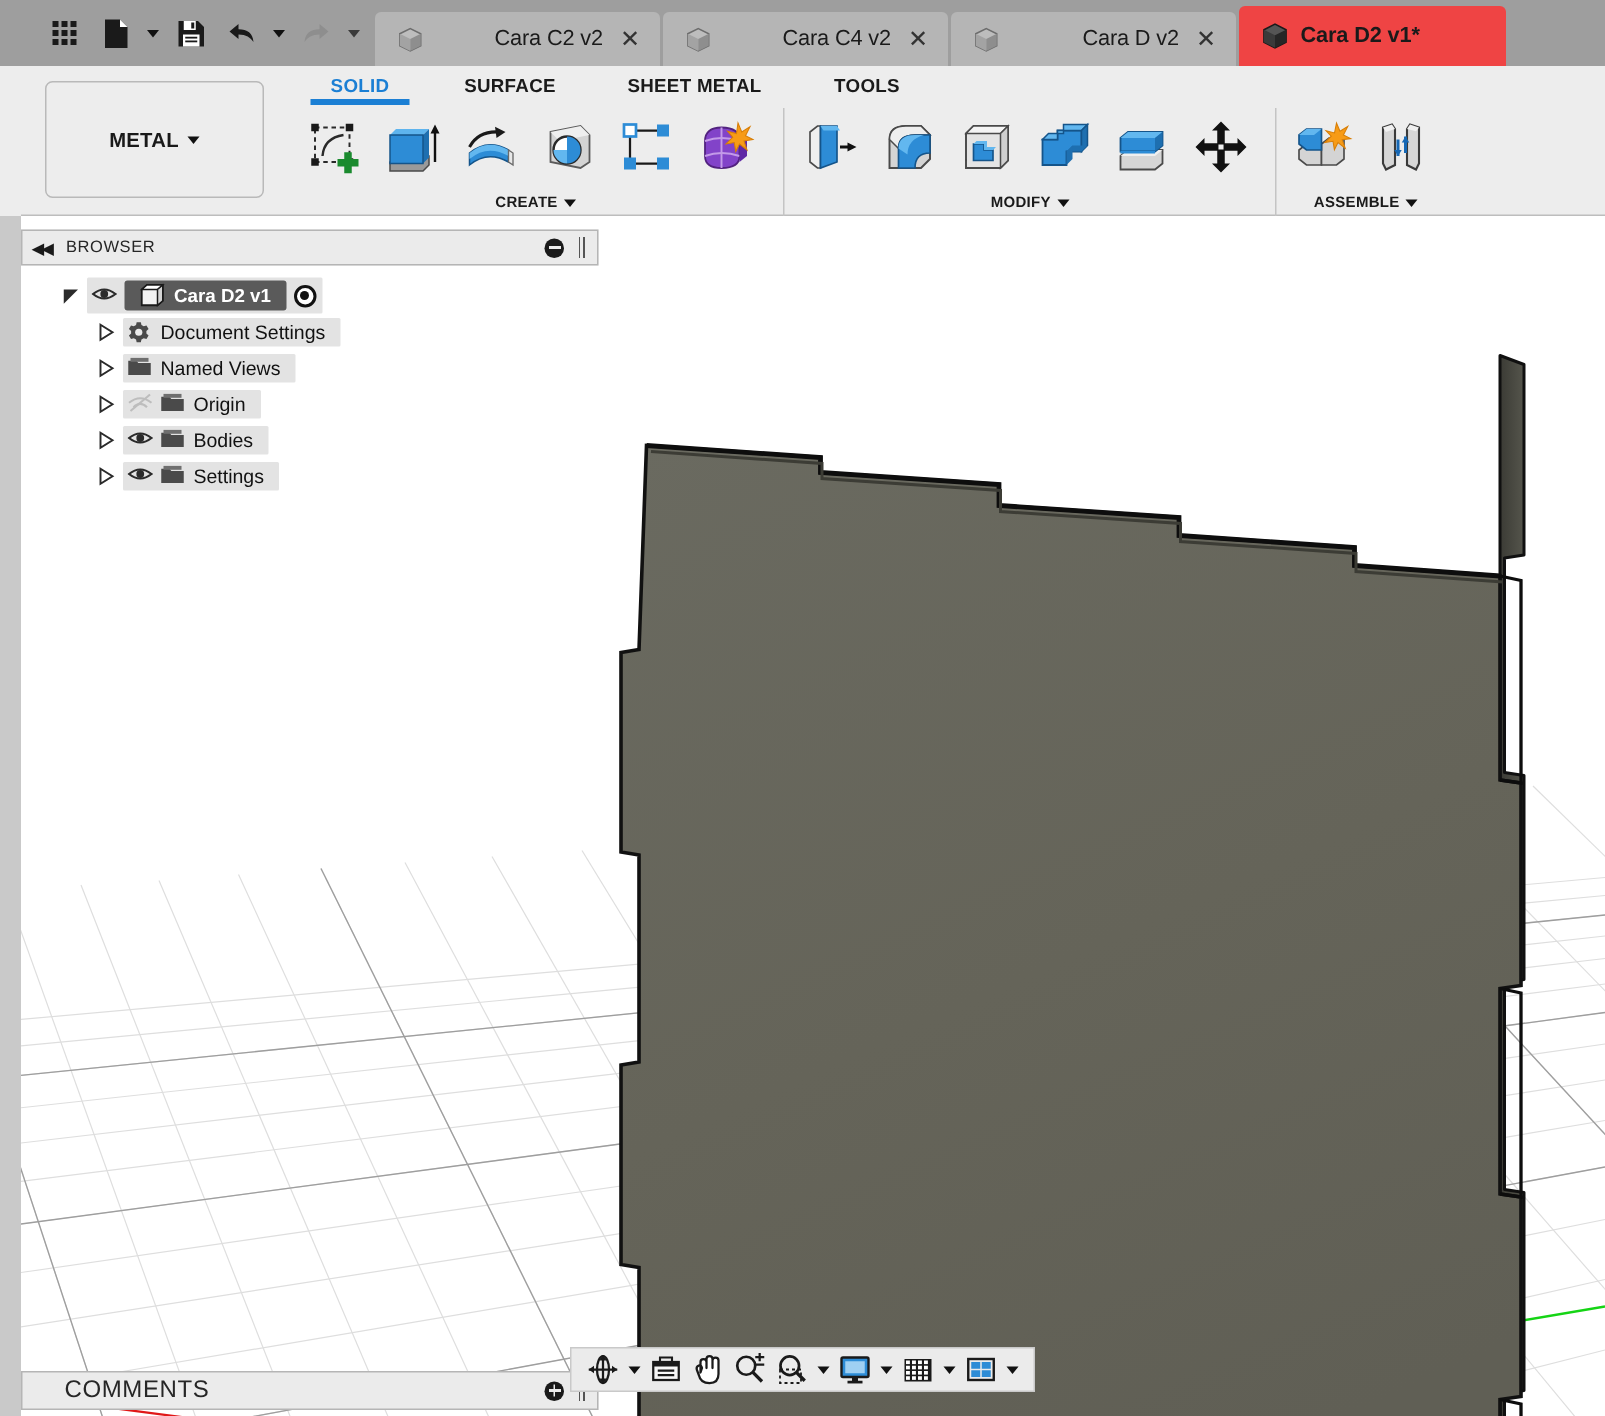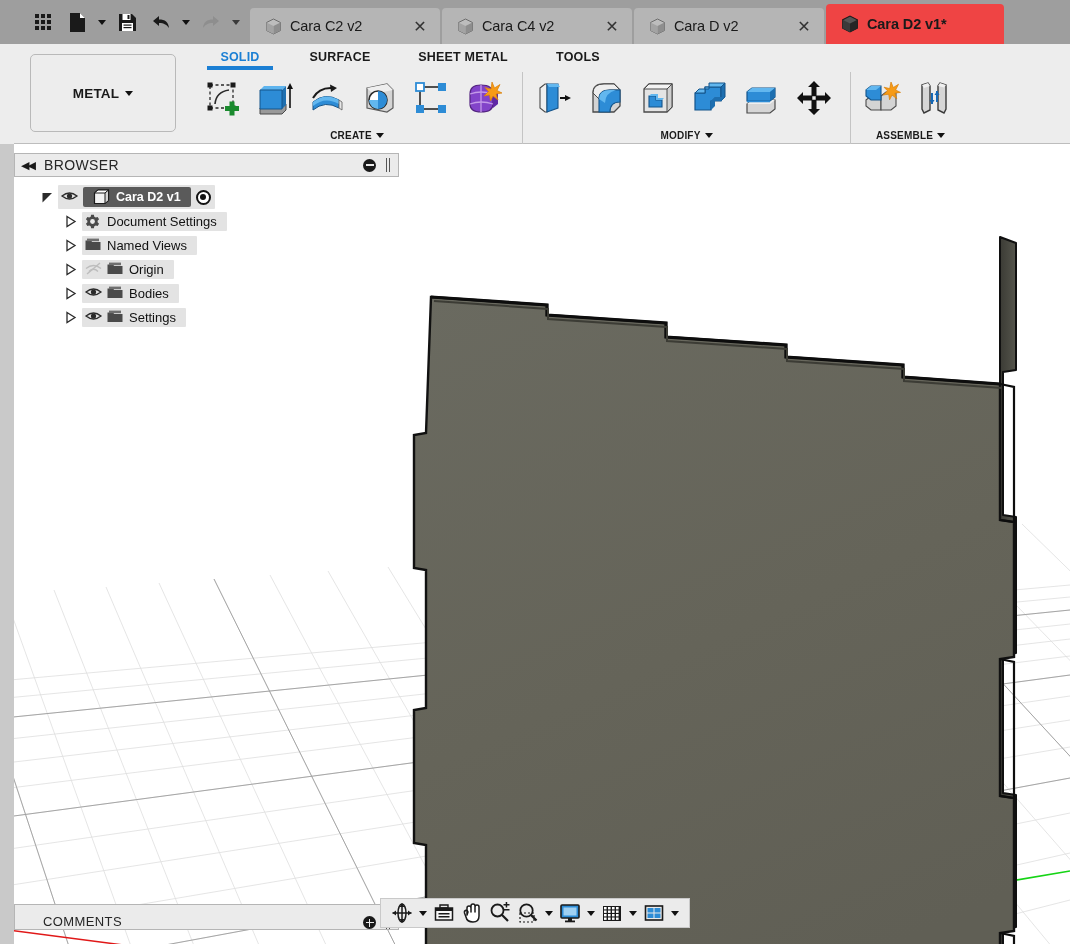--- a/index.html
+++ b/index.html
@@ -87,21 +87,21 @@
     color: #1a1a1a;
     font-size: 14.5px;
   }
   .doctab.active {
     background: #ef4444;
     height: 40px;
     min-width: 178px;
     font-weight: bold;
   }
   .doctab .cube { margin-right: 7px; flex: 0 0 auto; }
-  .doctab .tname { flex: 1 1 auto; text-align: left; white-space: nowrap; letter-spacing: -0.1px;}
+  .doctab .tname { flex: 1 1 auto; text-align: right; white-space: nowrap; letter-spacing: -0.1px;}
   .doctab.active .tname { text-align: left; }
   .doctab .xbtn {
     width: 20px; height: 20px; flex: 0 0 auto;
     display: flex; align-items: center; justify-content: center;
     font-size: 16px; color: #333; cursor: pointer;
     margin-left: 8px;
   }
 
   
   .ribbon {
@@ -179,21 +179,21 @@
   }
   .browser-head {
     height: 24px;
     background: #ebebeb;
     border: 1px solid #b5b5b5;
     display: flex; align-items: center;
     padding: 0 6px;
     gap: 10px;
   }
   .browser-head .title {
-    font-size: 14px; color: #262626; letter-spacing: 0.4px;
+    font-size: 11px; color: #262626; letter-spacing: 0.4px;
   }
   .browser-head .spacer { flex: 1; }
   .collapse-arrows { display: flex; color: #1a1a1a; font-size: 11px; letter-spacing: -2px; cursor: pointer; }
   .minus-circle {
     width: 13px; height: 13px; border-radius: 50%;
     background: #1a1a1a; position: relative; cursor: pointer;
   }
   .minus-circle::after {
     content: ""; position: absolute; left: 2.5px; top: 5.6px;
     width: 8px; height: 1.8px; background: #ebebeb;
@@ -224,29 +224,29 @@
   .radio-dot {
     width: 15px; height: 15px; border-radius: 50%;
     border: 2px solid #111; background: #fff;
     display: flex; align-items: center; justify-content: center;
     flex: 0 0 auto; cursor: pointer;
   }
   .radio-dot i { width: 6px; height: 6px; border-radius: 50%; background: #111; display: block; }
 
   
   .comments {
-    position: absolute; left: 14px; bottom: 14px;
+    position: absolute; left: 14px; bottom: 4px;
     width: 385px; height: 26px;
     background: #ebebeb;
     border: 1px solid #b5b5b5;
-    display: flex; align-items: flex-end;
+    display: flex; align-items: center;
     padding: 0 6px;
     gap: 10px;
     z-index: 12;
-    font-size: 13px; color: #262626; letter-spacing: 0.4px;
+    font-size: 16px; color: #262626; letter-spacing: 0.4px;
   }
   .comments .spacer { flex: 1; }
   .plus-circle {
     width: 13px; height: 13px; border-radius: 50%;
     background: #1a1a1a; position: relative; cursor: pointer;
   }
   .plus-circle::after {
     content: ""; position: absolute; left: 2.5px; top: 5.6px;
     width: 8px; height: 1.8px; background: #ebebeb;
   }

